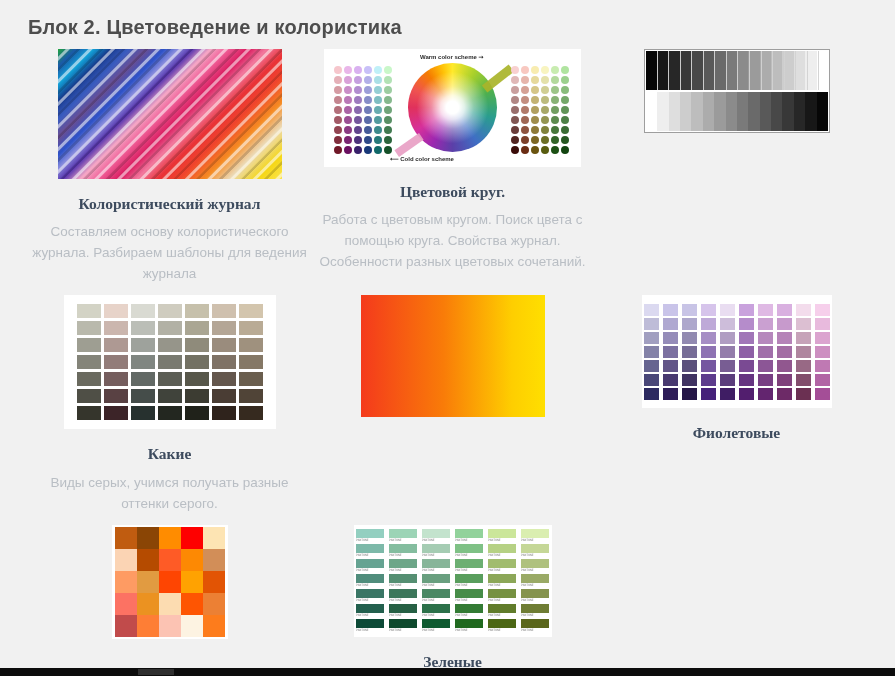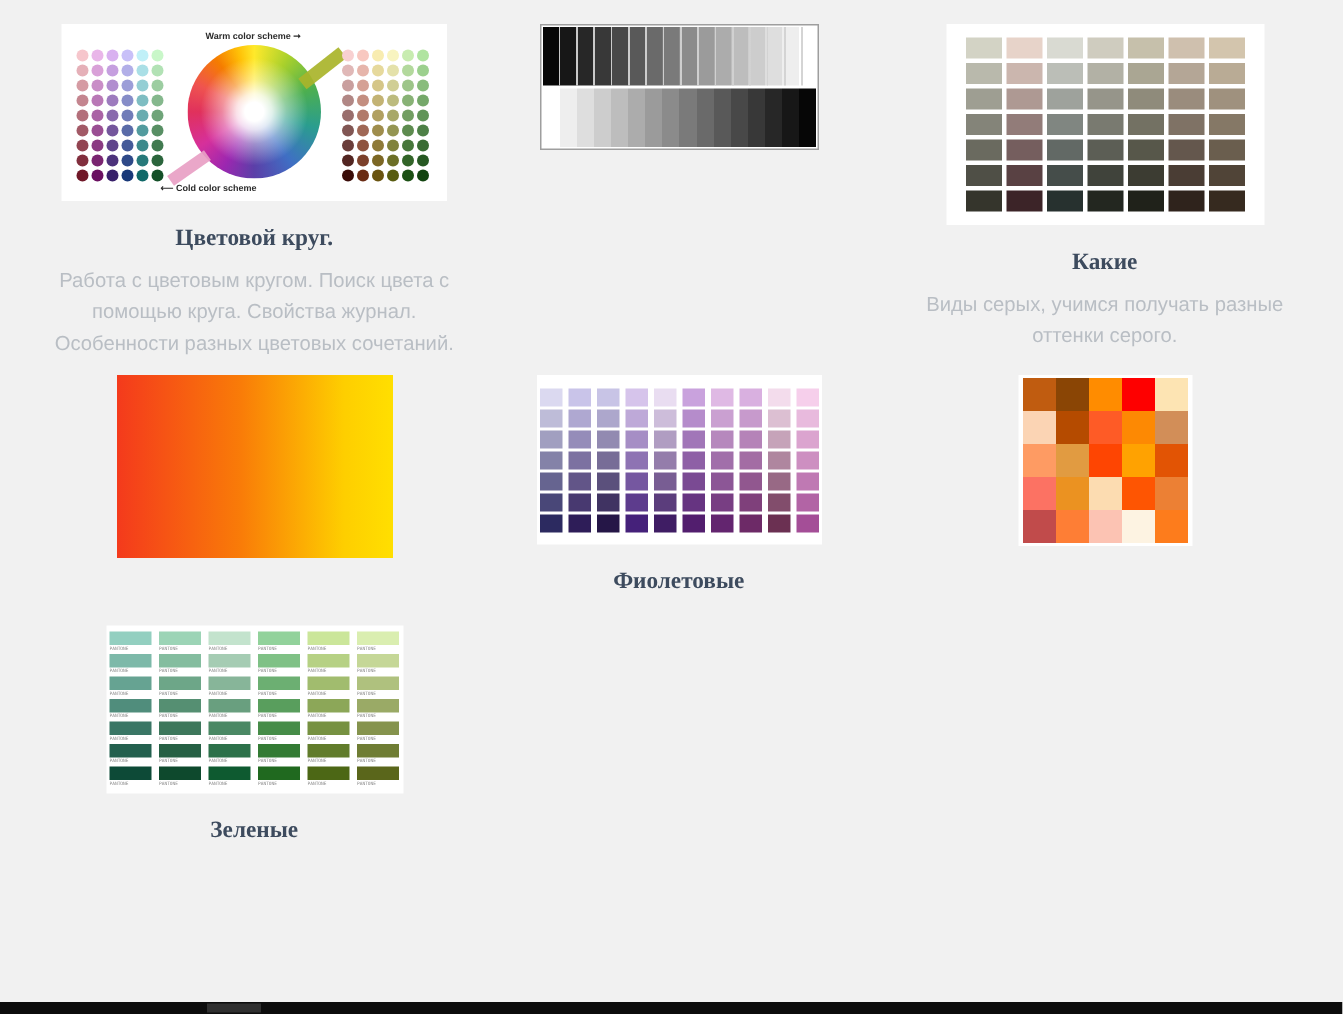--- a/index.html
+++ b/index.html
@@ -105,23 +105,29 @@
     font-family:"DejaVu Sans Mono",monospace;overflow:hidden;white-space:nowrap;}
 
   
   .bottom-bar{position:absolute;left:0;right:0;bottom:0;height:8px;background:#0c0c0c;}
   .bottom-bar-segment{position:absolute;left:138px;top:1px;width:36px;height:6px;background:#2f2f2f;}
 </style>
 </head>
 <body>
 
 <div class="page">
+  <h1 class="page-title">Блок 2. Цветоведение и колористика</h1>
 
   <div class="grid">
 
+    <div class="cell">
+      <div class="imgwrap pencils"></div>
+      <h3 class="card-title">Колористический журнал</h3>
+      <p class="card-desc">Составляем основу колористического журнала. Разбираем шаблоны для ведения журнала</p>
+    </div>
 
 
     <div class="cell">
       <div class="imgwrap circlecard">
         <div class="dotgrid dg-left">
             <div style="background: rgb(246, 198, 204);"></div>
             <div style="background: rgb(233, 182, 233);"></div>
             <div style="background: rgb(217, 177, 240);"></div>
             <div style="background: rgb(200, 192, 248);"></div>
             <div style="background: rgb(192, 240, 248);"></div>

